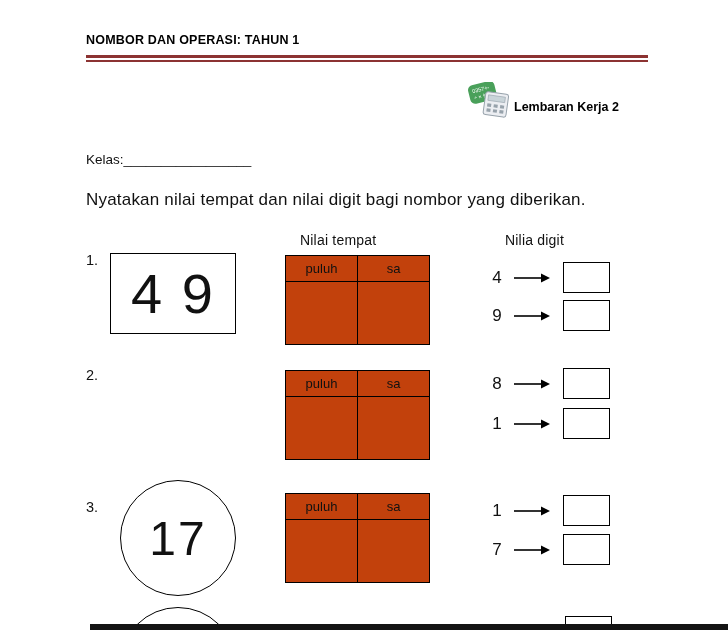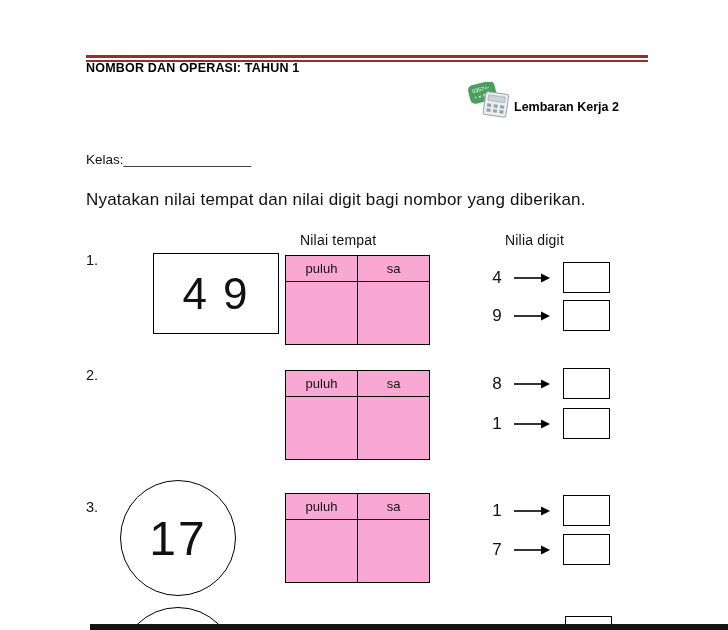--- a/index.html
+++ b/index.html
@@ -7,21 +7,21 @@
     position:relative;
     width:728px;height:630px;
     overflow:hidden;
     background:#ffffff;
     font-family:"Liberation Sans", sans-serif;
     color:#111;
   }
   .abs{position:absolute;}
   .title{
     left:86px;top:33px;
-    font-size:12.5px;font-weight:bold;letter-spacing:.2px;color:#000;margin-top:28px;
+    font-size:12.5px;font-weight:bold;letter-spacing:.2px;color:#000;
   }
   .rule{
     left:86px;top:55px;width:562px;height:2px;
     border-top:3px solid #8c3332;
     border-bottom:2px solid #8c3332;
   }
   .calc-icon{left:466px;top:82px;width:48px;height:36px;}
   .ws-label{left:514px;top:100px;font-size:12.5px;font-weight:bold;color:#000;}
   .name-line{left:86px;top:119px;font-size:13.5px;}
   .class-line{left:86px;top:152px;font-size:13.5px;}
@@ -34,31 +34,31 @@
   .no-1{left:86px;top:252px;}
   .no-2{left:86px;top:367px;}
   .no-3{left:86px;top:499px;}
 
   .num-shape{
     display:flex;align-items:center;justify-content:center;
     border:1.6px solid #000;
     font-size:46px;font-weight:400;color:#111;
     letter-spacing:2px;
   }
-  .shape-1{left:110px;top:253px;width:124px;height:79px;font-size:44px;margin-left:43px;}
+  .shape-1{left:110px;top:253px;width:124px;height:79px;font-size:56px;}
   .shape-2{left:120px;top:358px;width:114px;height:114px;border-radius:50%;font-size:48px;}
   .shape-3{left:120px;top:480px;width:114px;height:114px;border-radius:50%;font-size:48px;}
   .shape-4{left:120px;top:607px;width:114px;height:114px;border-radius:50%;}
 
   .pv-table{
     width:145px;height:90px;
     border:1.6px solid #000;
     display:flex;flex-direction:column;
     box-sizing:border-box;
-    background:#f9a8d4;
+    background:#c2410c;
   }
   .tbl-1{left:285px;top:255px;}
   .tbl-2{left:285px;top:370px;}
   .tbl-3{left:285px;top:493px;}
   .pv-head{display:flex;height:25px;border-bottom:1.6px solid #000;}
   .pv-body{display:flex;flex:1;}
   .pv-cell{flex:1;display:flex;align-items:center;justify-content:center;font-size:13px;}
   .pv-cell + .pv-cell{border-left:1.6px solid #000;text-align:right;}
 
   .digit-row{display:flex;align-items:center;height:31px;}

